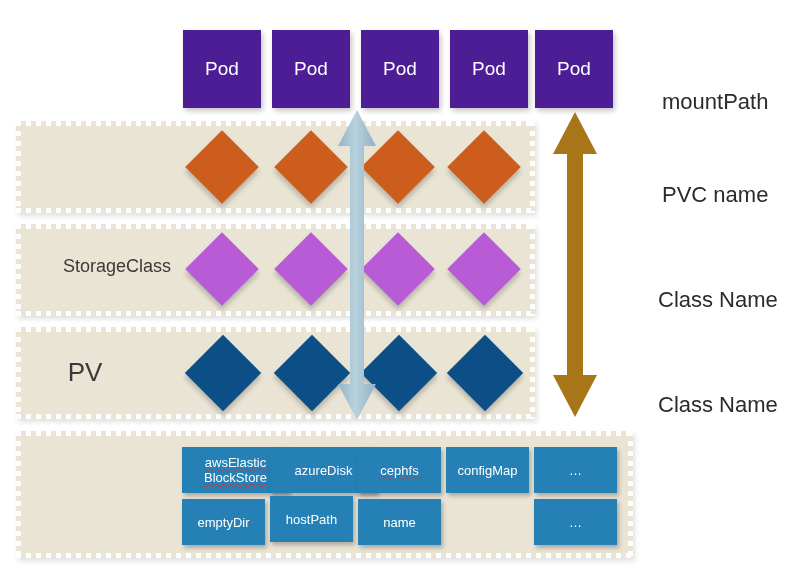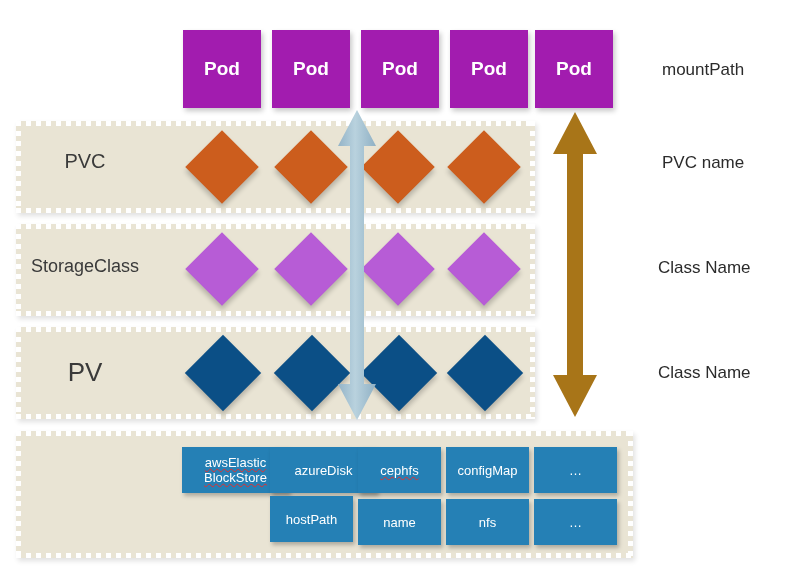--- a/index.html
+++ b/index.html
@@ -49,28 +49,27 @@
     left: 0;
     width: 170px;
     text-align: center;
     color: #3a3a3a;
     white-space: nowrap;
   }
 
   
   .pod {
     position: absolute;
-    background: #a21caf;
+    background: #4c1d95;
     color: #ffffff;
     font-size: 19px;
     display: flex;
     align-items: center;
     justify-content: center;
     box-shadow: 2px 3px 5px rgba(0,0,0,0.22);
-    font-weight: bold;
   }
 
   
   .diamond {
     position: absolute;
     transform: rotate(45deg);
     box-shadow: 3px 3px 5px rgba(0,0,0,0.22);
   }
   .d-pvc { background: #cc5d1d; }
   .d-sc  { background: #b75cd6; }
@@ -101,23 +100,24 @@
 
   
   .arrow-svg {
     position: absolute;
     overflow: visible;
   }
 
   
   .side-label {
     position: absolute;
-    font-size: 17px;
+    font-size: 22px;
     color: #2b2b2b;
     white-space: nowrap;
+    margin-top: 29px;
   }
 </style>
 </head>
 <body>
 
 <div id="stage">
 
   <div class="pod" style="left:183px; top:30px; width:78px; height:78px;">
     <span>Pod</span>
   </div>
@@ -129,30 +129,29 @@
   </div>
   <div class="pod" style="left:450px; top:30px; width:78px; height:78px;">
     <span>Pod</span>
   </div>
   <div class="pod" style="left:535px; top:30px; width:78px; height:78px;">
     <span>Pod</span>
   </div>
 
   <div class="panel" style="left:16px; top:121px; width:519px; height:92px;">
   </div>
-  <div class="panel-label" style="top:150px; font-size:20px;">PVC</div>
 
   <div class="diamond d-pvc" style="left:196px; top:141px; width:52px; height:52px;"></div>
   <div class="diamond d-pvc" style="left:285px; top:141px; width:52px; height:52px;"></div>
   <div class="diamond d-pvc" style="left:372px; top:141px; width:52px; height:52px;"></div>
   <div class="diamond d-pvc" style="left:458px; top:141px; width:52px; height:52px;"></div>
 
   <div class="panel" style="left:16px; top:224px; width:519px; height:92px;">
   </div>
-  <div class="panel-label" style="top:256px; font-size:18px;">StorageClass</div>
+  <div class="panel-label" style="top:256px; font-size:18px;margin-left:32px;">StorageClass</div>
 
   <div class="diamond d-sc" style="left:196px; top:243px; width:52px; height:52px;"></div>
   <div class="diamond d-sc" style="left:285px; top:243px; width:52px; height:52px;"></div>
   <div class="diamond d-sc" style="left:372px; top:243px; width:52px; height:52px;"></div>
   <div class="diamond d-sc" style="left:458px; top:243px; width:52px; height:52px;"></div>
 
   <div class="panel" style="left:16px; top:327px; width:519px; height:92px;">
   </div>
   <div class="panel-label" style="top:357px; font-size:26px;">PV</div>
 
@@ -176,28 +175,28 @@
   <div class="vbox" style="left:358px; top:447px; width:83px; height:46px;">
     <span class="squiggle">cephfs</span>
   </div>
   <div class="vbox" style="left:446px; top:447px; width:83px; height:46px;">
     <span>configMap</span>
   </div>
   <div class="vbox" style="left:534px; top:447px; width:83px; height:46px;">
     <span>…</span>
   </div>
 
+  <div class="vbox" style="left:182px; top:499px; width:83px; height:46px;">
+    <span>emptyDir</span>
+  </div>
   <div class="vbox" style="left:270px; top:496px; width:83px; height:46px;">
     <span>hostPath</span>
   </div>
   <div class="vbox" style="left:358px; top:499px; width:83px; height:46px;">
     <span>name</span>
-  </div>
-  <div class="vbox" style="left:446px; top:499px; width:83px; height:46px;">
-    <span>nfs</span>
   </div>
   <div class="vbox" style="left:534px; top:499px; width:83px; height:46px;">
     <span>…</span>
   </div>
 
   <svg class="arrow-svg" style="left:336px; top:110px;" width="42" height="310" viewBox="0 0 42 310">
     <defs>
       <linearGradient id="lblue" x1="0" y1="0" x2="1" y2="0">
         <stop offset="0%" stop-color="#93b3c7"></stop>
         <stop offset="45%" stop-color="#b9d2de"></stop>

